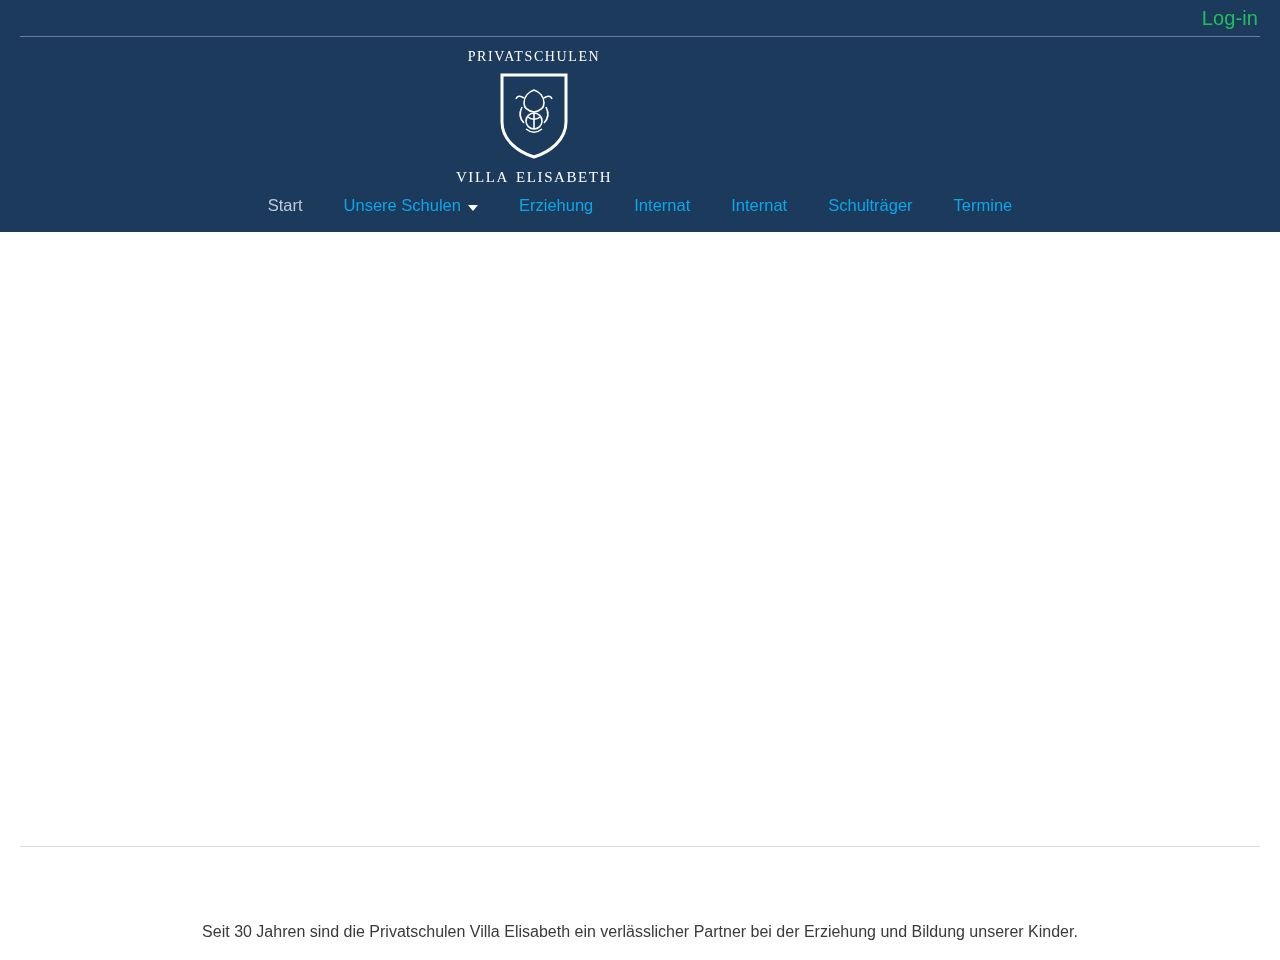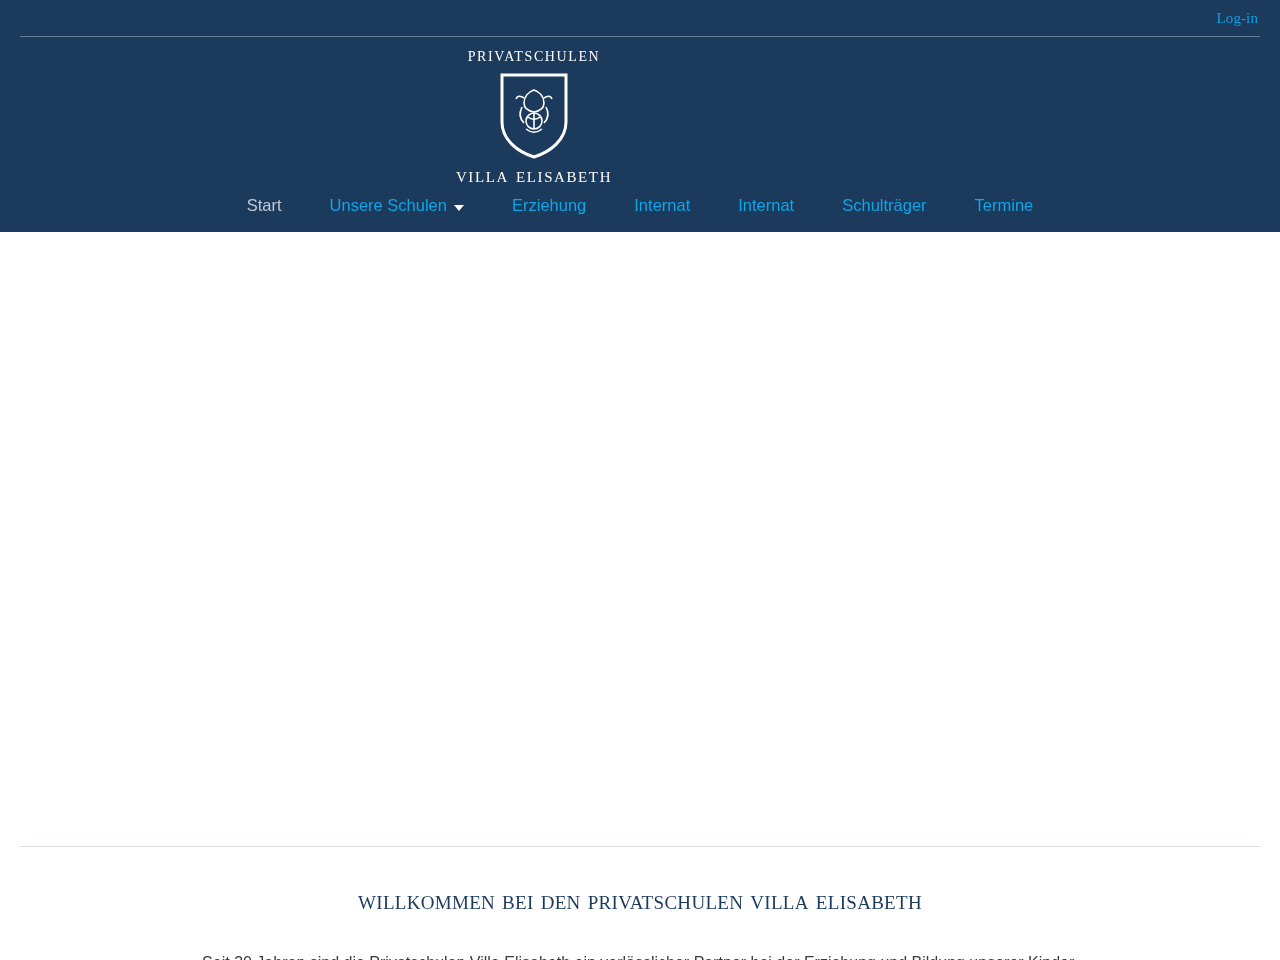--- a/index.html
+++ b/index.html
@@ -20,26 +20,25 @@
     position: relative;
   }
   .topbar {
     height: 36px;
     display: flex;
     align-items: center;
     justify-content: flex-end;
     padding: 0 22px;
   }
   .login-link {
-    color: #0ea5e9;
-    font-size: 15px;
+    color: #22c55e;
+    font-size: 20px;
     text-decoration: none;
     letter-spacing: 0.1px;
     opacity: 0.95;
-    font-family: Liberation Serif, serif;
   }
   .topbar-rule {
     position: absolute;
     top: 36px;
     left: 20px;
     right: 20px;
     height: 1px;
     background: rgba(255,255,255,0.35);
   }
 
@@ -80,21 +79,21 @@
 
   
   .nav {
     position: absolute;
     top: 190px;
     left: 0;
     width: 1280px;
     display: flex;
     justify-content: center;
     align-items: center;
-    gap: 16px;
+    gap: 9px;
   }
   .nav-item {
     color: #0ea5e9;
     font-size: 16.5px;
     padding: 6px 16px;
     text-decoration: none;
     white-space: nowrap;
     display: inline-flex;
     align-items: center;
     gap: 7px;
@@ -207,17 +206,16 @@
         <span>Termine</span>
       </a>
     </nav>
   </div>
 
   <div class="hero">
     <div class="hero-rule"></div>
   </div>
 
   <section class="welcome">
-    <h1 class="welcome-title">Willkommen bei den Privatschulen Villa Elisabeth</h1>
     <p class="welcome-text">Seit 30 Jahren sind die Privatschulen Villa Elisabeth ein verlässlicher Partner bei der Erziehung und Bildung unserer Kinder.</p>
   </section>
 
 </div>
 
 </body></html>

